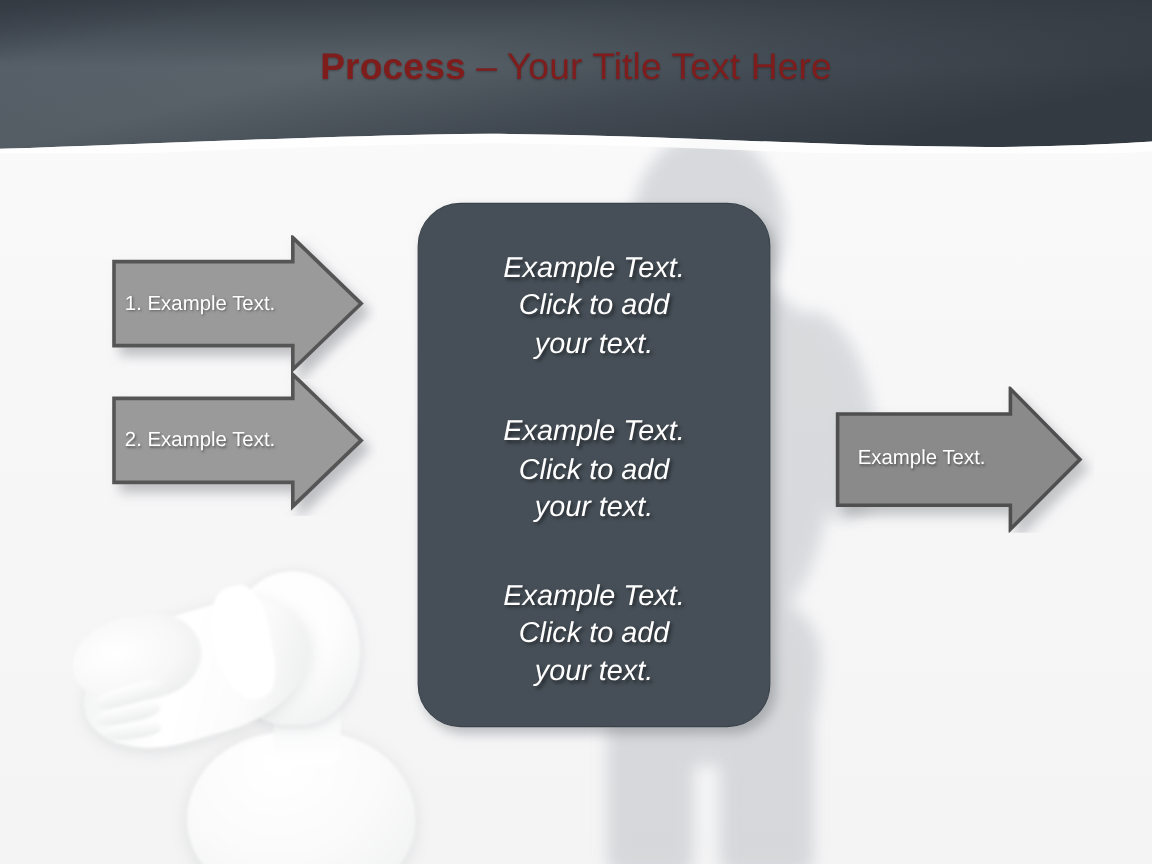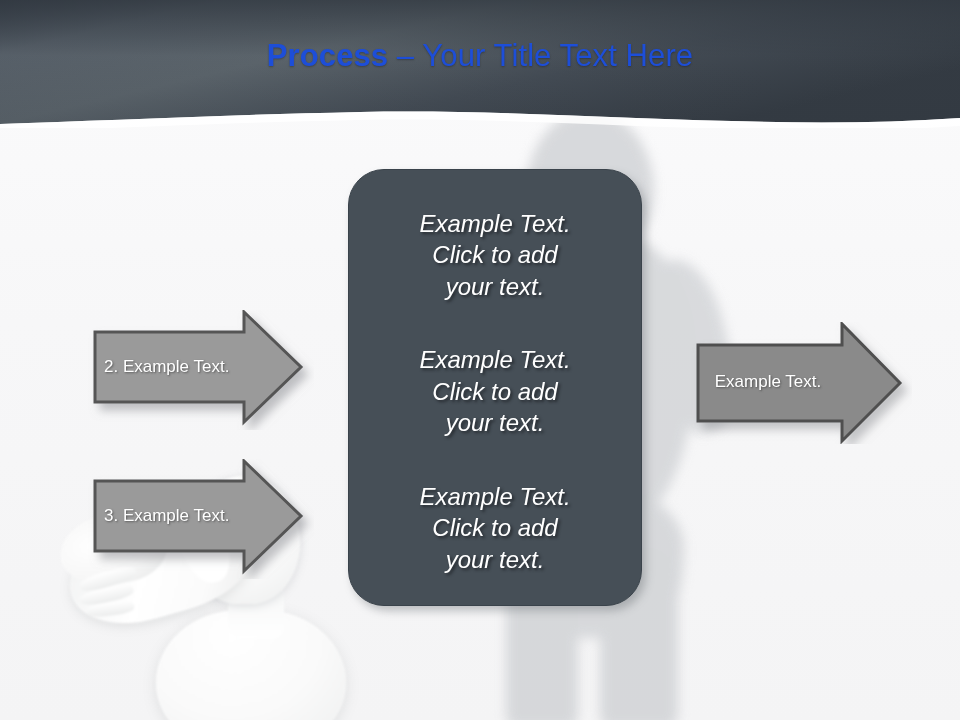--- a/index.html
+++ b/index.html
@@ -197,21 +197,21 @@
     top: 0;
     width: 960px;
     height: 112px;
     display: flex;
     align-items: center;
     justify-content: center;
     pointer-events: none;
   }
   .header-title .t {
     font-size: 31px;
-    color: #1d4ed8;
+    color: #7f1d1d;
     letter-spacing: 0.1px;
     white-space: nowrap;
     text-shadow: 0 1px 2px rgba(0,0,0,0.28);
   }
   .header-title .t .strong { font-weight: bold; }
   .header-title .t .rest { font-weight: normal; }
 
   
   .arrow {
     position: absolute;
@@ -312,48 +312,48 @@
       <path d="M0,0 H960 V118 C760,132 560,108 360,112 C220,115 100,121 0,124 Z" fill="url(#hdrVert)"></path>
       <path d="M0,124 C100,121 220,115 360,112 C560,108 760,132 960,118 L960,126 C760,140 560,116 360,120 C220,123 100,129 0,132 Z" fill="#ffffff" opacity="0.85"></path>
     </svg>
     <div class="header-title">
       <div class="t">
         <span class="strong">Process</span><span class="rest"> – Your Title Text Here</span>
       </div>
     </div>
   </div>
 
+  <div class="arrow" style="left:88px; top:196px;">
+    <svg width="226" height="120" viewBox="0 0 226 120" xmlns="http://www.w3.org/2000/svg">
+      <defs>
+        <filter id="shA1" x="-20%" y="-20%" width="150%" height="150%">
+          <feDropShadow dx="6" dy="7" stdDeviation="5" flood-color="#8e9094" flood-opacity="0.55"></feDropShadow>
+        </filter>
+      </defs>
+      <path d="M7,22 H156 V2 L213,57 L156,112 V92 H7 Z" fill="#9a9a9a" stroke="#555555" stroke-width="3" stroke-linejoin="miter" filter="url(#shA1)"></path>
+    </svg>
+    <div class="arrow-label" style="width:160px; height:114px; padding-left:16px;">
+      <span>1. Example Text.</span>
+    </div>
+  </div>
 
   <div class="arrow" style="left:88px; top:310px;">
     <svg width="226" height="120" viewBox="0 0 226 120" xmlns="http://www.w3.org/2000/svg">
       <defs>
         <filter id="shA2" x="-20%" y="-20%" width="150%" height="150%">
           <feDropShadow dx="6" dy="7" stdDeviation="5" flood-color="#8e9094" flood-opacity="0.55"></feDropShadow>
         </filter>
       </defs>
       <path d="M7,22 H156 V2 L213,57 L156,112 V92 H7 Z" fill="#9a9a9a" stroke="#555555" stroke-width="3" stroke-linejoin="miter" filter="url(#shA2)"></path>
     </svg>
     <div class="arrow-label" style="width:160px; height:114px; padding-left:16px;">
       <span>2. Example Text.</span>
     </div>
   </div>
 
-  <div class="arrow" style="left:88px; top:459px;">
-    <svg width="226" height="120" viewBox="0 0 226 120" xmlns="http://www.w3.org/2000/svg">
-      <defs>
-        <filter id="shA3" x="-20%" y="-20%" width="150%" height="150%">
-          <feDropShadow dx="6" dy="7" stdDeviation="5" flood-color="#8e9094" flood-opacity="0.55"></feDropShadow>
-        </filter>
-      </defs>
-      <path d="M7,22 H156 V2 L213,57 L156,112 V92 H7 Z" fill="#9a9a9a" stroke="#555555" stroke-width="3" stroke-linejoin="miter" filter="url(#shA3)"></path>
-    </svg>
-    <div class="arrow-label" style="width:160px; height:114px; padding-left:16px;">
-      <span>3. Example Text.</span>
-    </div>
-  </div>
 
   <div class="arrow" style="left:690px; top:322px;">
     <svg width="222" height="122" viewBox="0 0 222 122" xmlns="http://www.w3.org/2000/svg">
       <defs>
         <filter id="shA4" x="-20%" y="-20%" width="150%" height="150%">
           <feDropShadow dx="6" dy="7" stdDeviation="5" flood-color="#8e9094" flood-opacity="0.50"></feDropShadow>
         </filter>
       </defs>
       <path d="M8,23 H152 V2 L210,61 L152,119 V99 H8 Z" fill="#8a8a8a" stroke="#4f4f4f" stroke-width="3" stroke-linejoin="miter" filter="url(#shA4)"></path>
     </svg>

